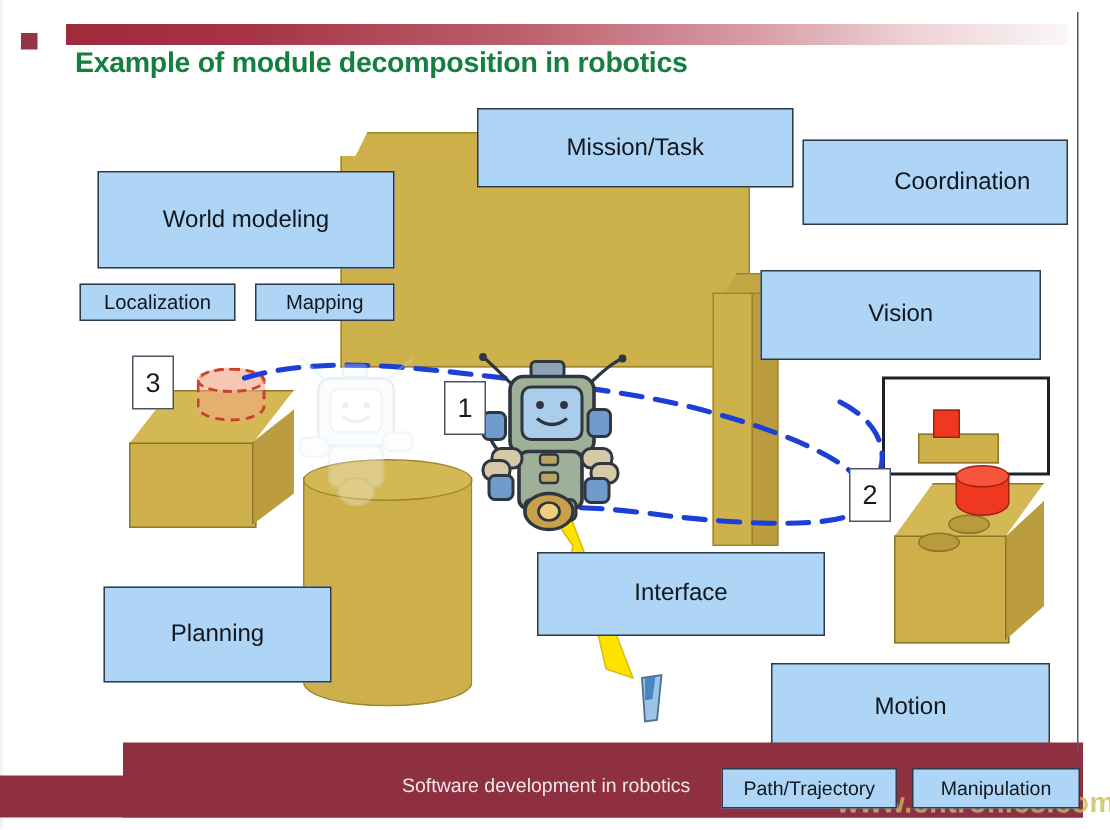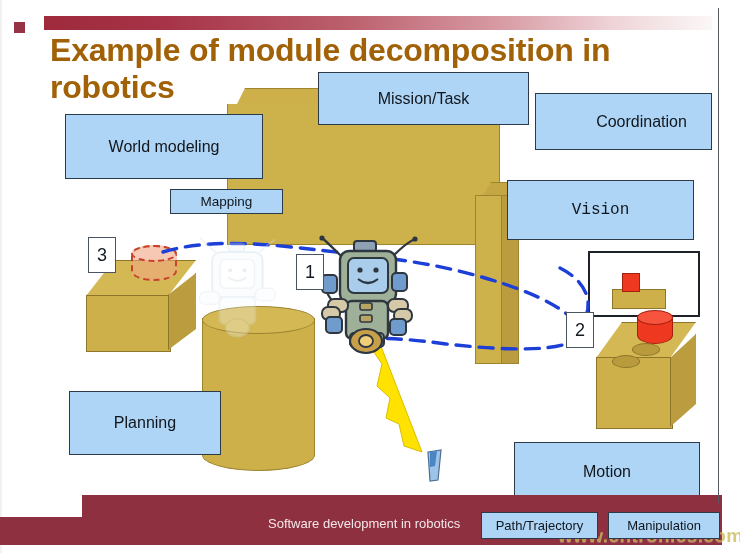--- a/index.html
+++ b/index.html
@@ -7,21 +7,21 @@
        font-family:"Liberation Sans", sans-serif;}
   #slide{position:relative;width:740px;height:553px;background:#ffffff;overflow:hidden;}
 
   
   .left-edge{position:absolute;left:0;top:0;width:2px;height:553px;background:#f2f2f2;}
   .right-rule{position:absolute;left:718px;top:8px;width:1px;height:495px;background:#555a60;}
   .top-marker{position:absolute;left:14px;top:22px;width:11px;height:11px;background:#963345;}
   .title-bar{position:absolute;left:44px;top:16px;width:668px;height:14px;
     background:linear-gradient(to right,#9e2a3c 0%,#a63347 18%,#bb5f6c 45%,#d79aa3 68%,#eed3d7 85%,#fbf7f7 100%);}
   .slide-title{position:absolute;left:50px;top:32px;width:660px;height:34px;
-    font-size:32px;font-weight:bold;color:#a16207;letter-spacing:-0.2px;
+    font-size:19px;font-weight:bold;color:#15803d;letter-spacing:-0.2px;
     text-shadow:1px 1px 0 #ffffff, 2px 2px 2px rgba(255,255,255,0.85);}
 
   
   .footer-low{position:absolute;left:0;top:517px;width:722px;height:28px;background:#8e3040;}
   .footer-high{position:absolute;left:82px;top:495px;width:640px;height:50px;background:#8e3040;}
   .footer-text{position:absolute;left:268px;top:516px;width:260px;height:16px;
     font-size:13px;color:#f3e7e9;}
   .watermark{position:absolute;left:558px;top:525px;width:185px;height:22px;
     font-size:19px;font-weight:bold;color:rgba(196,182,74,0.72);letter-spacing:0.4px;
     text-shadow:0 1px 0 rgba(255,255,255,0.25);}
@@ -209,22 +209,24 @@
     </g>
   </svg>
 
   <div class="numbox" style="left:88px;top:237px;">3</div>
   <div class="numbox" style="left:296px;top:254px;">1</div>
   <div class="numbox" style="left:566px;top:312px;">2</div>
 
   <div class="mod" style="left:318px;top:72px;width:211px;height:53px;text-align:center;">Mission/Task</div>
   <div class="mod" style="left:535px;top:93px;width:177px;height:57px;padding-left:36px;">Coordination</div>
   <div class="mod" style="left:65px;top:114px;width:198px;height:65px;">World modeling</div>
-  <div class="mod" style="left:507px;top:180px;width:187px;height:60px;font-family:Liberation Mono, monospace;">Vision</div>
-  <div class="mod small" style="left:170px;top:189px;width:113px;height:25px;">Mapping</div>
+  <div class="mod" style="left:507px;top:180px;width:187px;height:60px;">Vision</div>
+  <div class="mod small" style="left:53px;top:189px;width:104px;height:25px;">Localization</div>
+  <div class="mod small" style="left:170px;top:189px;width:93px;height:25px;">Mapping</div>
+  <div class="mod" style="left:358px;top:368px;width:192px;height:56px;">Interface</div>
   <div class="mod" style="left:69px;top:391px;width:152px;height:64px;">Planning</div>
   <div class="mod" style="left:514px;top:442px;width:186px;height:60px;">Motion</div>
 
   <div class="footer-low"></div>
   <div class="footer-high"></div>
   <div class="footer-text">Software development in robotics</div>
 
   <div class="mod tiny" style="left:481px;top:512px;width:117px;height:27px;z-index:5;">Path/Trajectory</div>
   <div class="mod tiny" style="left:608px;top:512px;width:112px;height:27px;z-index:5;">Manipulation</div>
 

